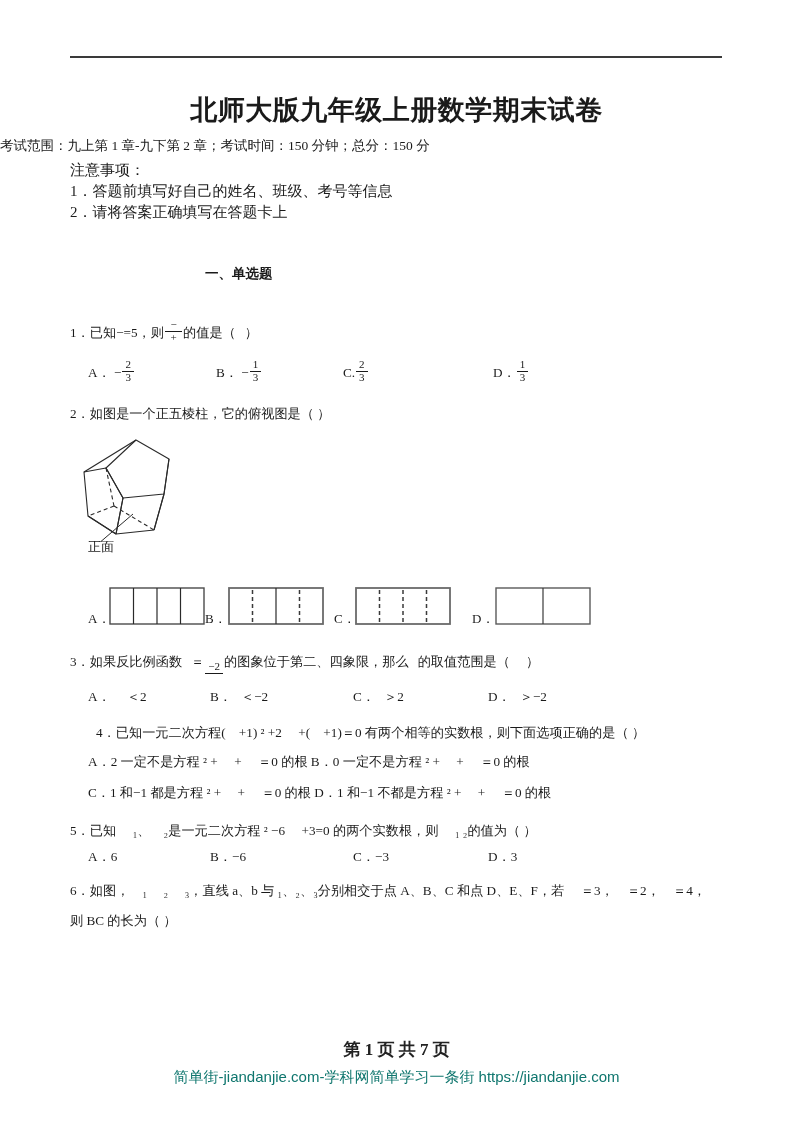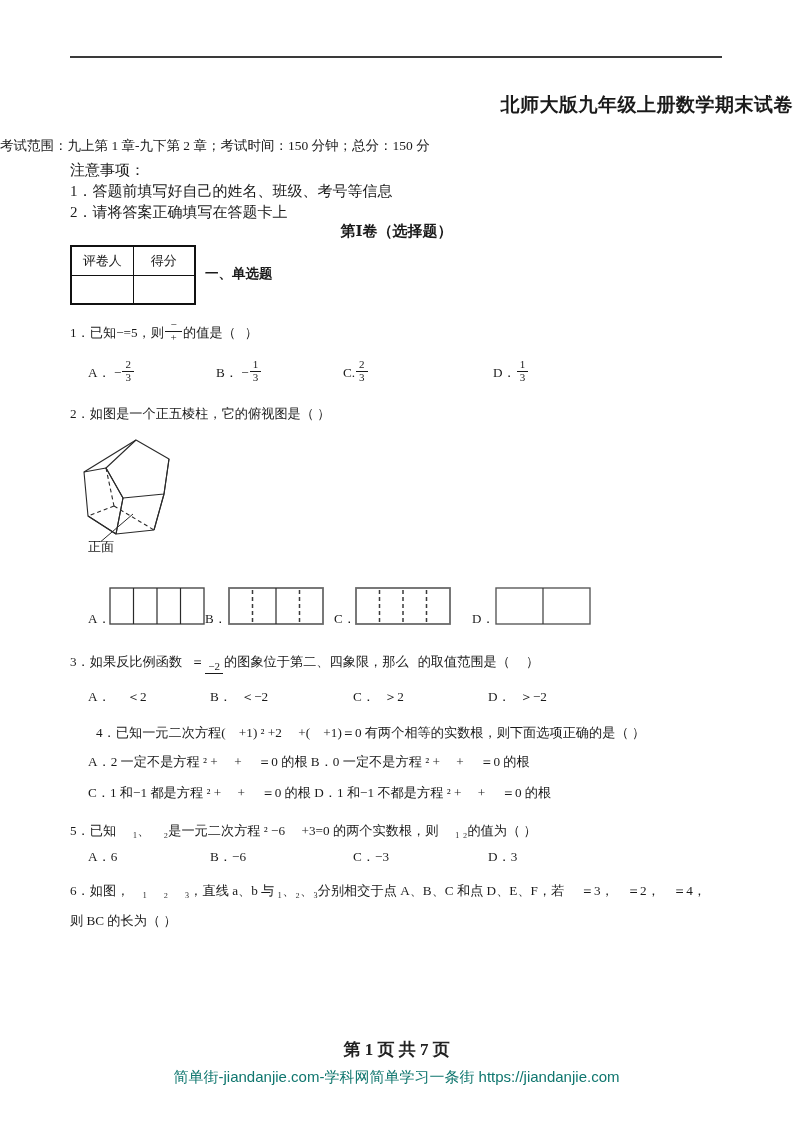--- a/index.html
+++ b/index.html
@@ -17,22 +17,22 @@
 
   .header-rule {
     position: absolute;
     left: 70px; top: 56px; width: 652px; height: 0;
     border-top: 2px solid #3a3a3a;
   }
 
   .doc-title {
     position: absolute;
     left: 0; top: 92px; width: 793px;
-    text-align: right;
-    font-size: 19px;
+    text-align: center;
+    font-size: 27px;
     font-weight: bold;
     letter-spacing: 0.5px;
     font-family: "DejaVu Serif", "Liberation Serif", serif;
   }
 
   .subtitle {
     position: absolute;
     left: 0; top: 137px; width: 639px;
     text-align: left;
     font-size: 13.5px;
@@ -161,34 +161,21 @@
   <div class="doc-title">北师大版九年级上册数学期末试卷</div>
 
   <div class="subtitle">考试范围：九上第 1 章-九下第 2 章；考试时间：150 分钟；总分：150 分</div>
 
   <div class="notice-block">
     <div>注意事项：</div>
     <div>1．答题前填写好自己的姓名、班级、考号等信息</div>
     <div>2．请将答案正确填写在答题卡上</div>
   </div>
 
-  <div class="volume-heading">第Ⅰ卷（选择题）</div>
-
-  <table class="score-table">
-    <tbody>
-        <tr>
-      <td>评卷人</td>
-      <td>得分</td>
-    </tr>
-    <tr>
-      <td class="blank"></td>
-      <td class="blank"></td>
-    </tr>
-  </tbody>
-    </table>
+
 
   <div class="section-heading">一、单选题</div>
 
   <div class="q" style="top:320px;">
     <span>1．</span><span>已知</span><span>−=5，则</span><span class="frac wide"><span class="num">−</span><span class="den">+</span></span><span>的值是（</span><span class="gap"></span><span>）</span>
   </div>
 
   <div class="opts" style="top:360px;">
     <div class="opt" style="left:0;">
       <span>A．</span>

